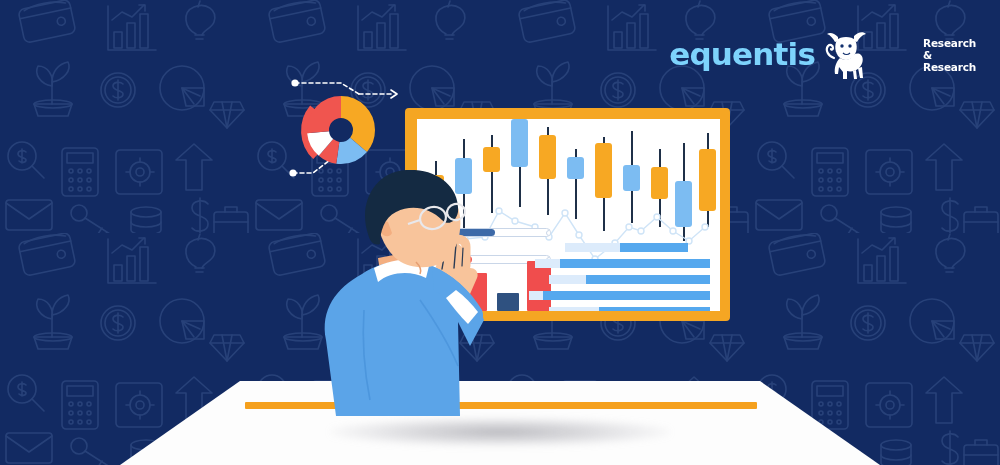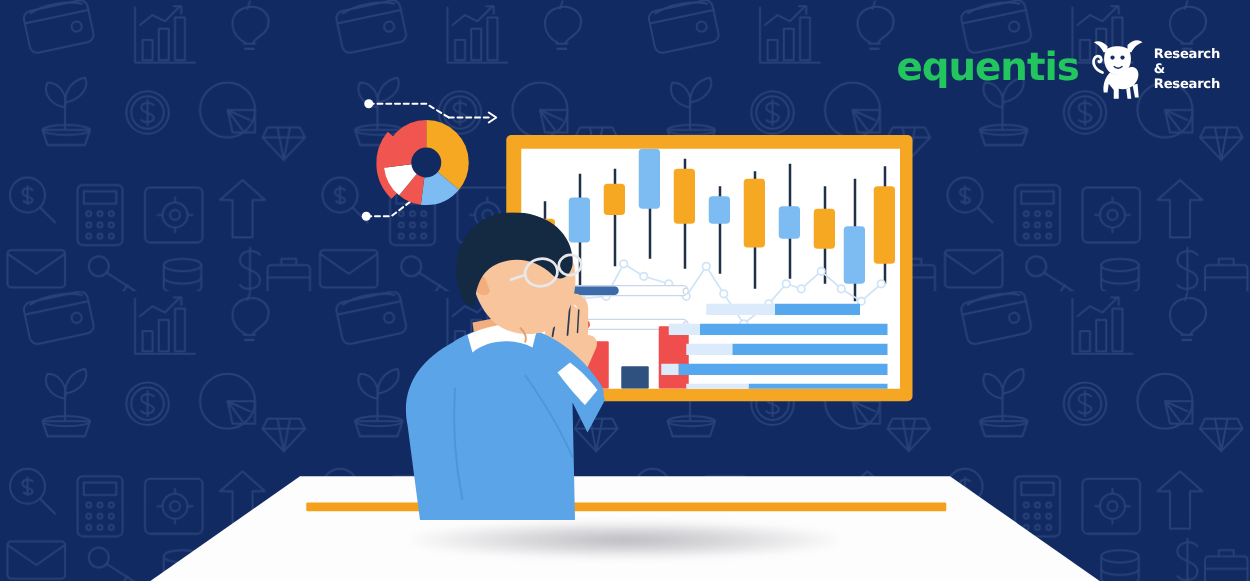--- a/index.html
+++ b/index.html
@@ -56,26 +56,26 @@
   .hbar .seg { height:100%; }
 
   
   .donut-wrap { position:absolute; left:283px; top:72px; width:115px; height:112px; }
 
   
   .person { position:absolute; left:270px; top:170px; width:230px; height:246px; }
 
   
   .logo { position:absolute; right:24px; top:28px; display:flex; align-items:center; gap:5px; }
-  .logo-word { font-size:31px; font-weight:800; color:#22c55e; letter-spacing:-.8px;
+  .logo-word { font-size:31px; font-weight:800; color:#7dd3fc; letter-spacing:-.8px;
         font-family:"DejaVu Sans", sans-serif; line-height:31px; }
   .logo-bull { width:50px; height:52px; }
   .logo-tag { display:flex; flex-direction:column; justify-content:center; gap:0px; padding-top:2px; }
   .logo-tag span { font-size:10.5px; font-weight:700; color:#FFFFFF; line-height:12px;
-        font-family:"DejaVu Sans", sans-serif; letter-spacing:-.2px; white-space:nowrap; }
+        font-family:"DejaVu Sans", sans-serif; letter-spacing:-.2px; white-space:nowrap;margin-left:48px; }
 </style>
 </head>
 <body>
 
 <div id="stage">
 
   <div class="bg-base"></div>
 
   <svg class="bg-doodles" viewBox="0 0 1000 465" preserveAspectRatio="none">
     <defs>

